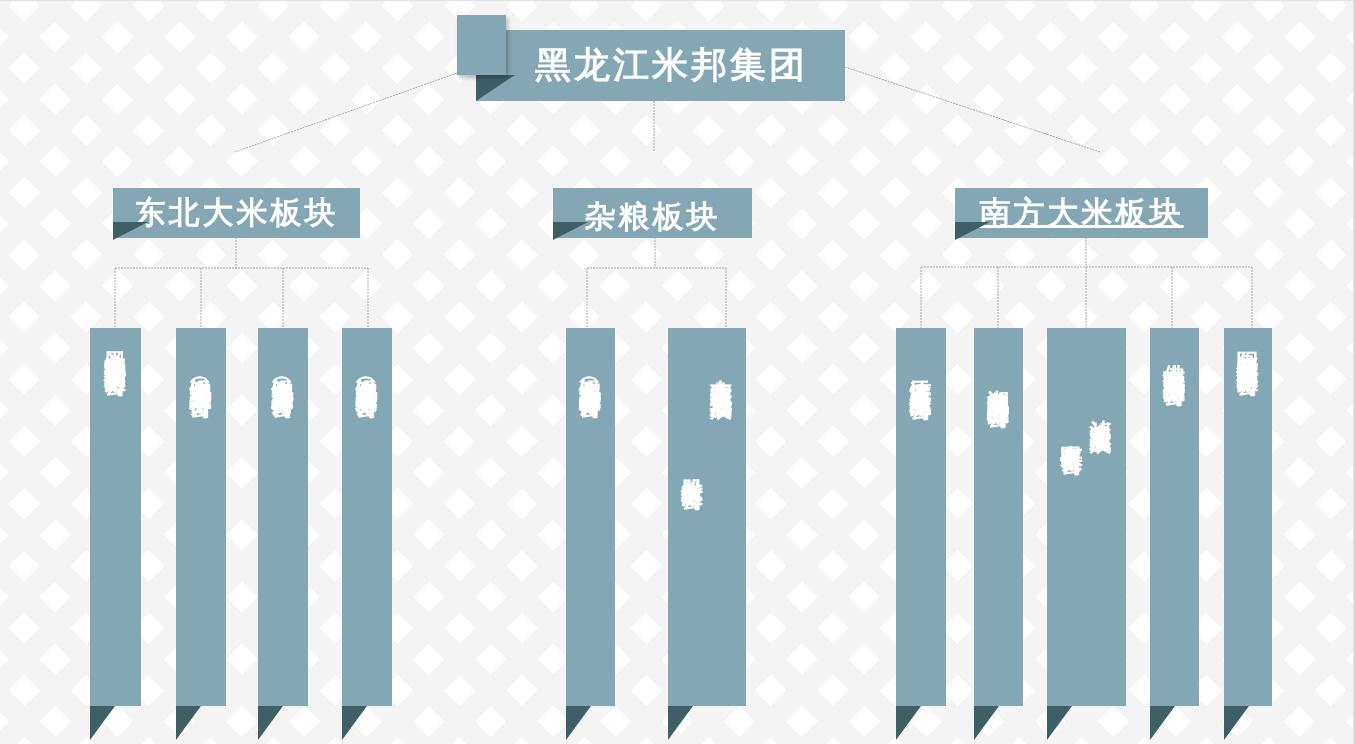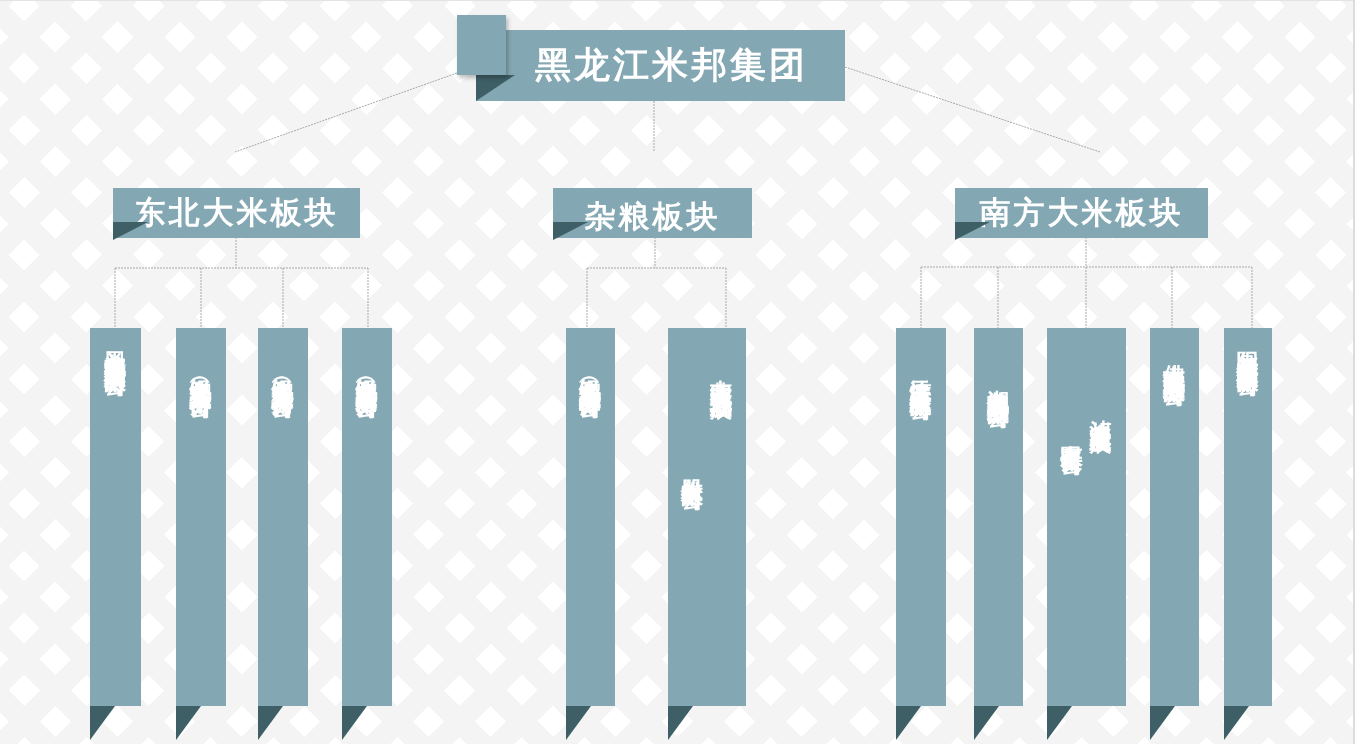--- a/index.html
+++ b/index.html
@@ -110,21 +110,21 @@
 <div class="box section" style="left:113px; width:247px;">
   <span>东北大米板块</span>
 </div>
 <div class="fold section-fold" style="left:113px; border-left:none; border-right:35px solid transparent;"></div>
 
 <div class="box section" style="left:553px; width:199px;align-items:flex-end;">
   <span>杂粮板块</span>
 </div>
 <div class="fold section-fold" style="left:553px; border-left:none; border-right:35px solid transparent;"></div>
 
-<div class="box section" style="left:955px; width:253px;">
+<div class="box section" style="left:955px; width:253px;text-decoration:underline;">
   <span>南方大米板块</span>
 </div>
 <div class="fold section-fold" style="left:955px; border-left:none; border-right:35px solid transparent;"></div>
 
 <div class="box leaf" style="left:90px; width:51px; padding-top:6px;">
   <span class="col">黑龙江米邦粮油贸易有限公司</span>
 </div>
 <div class="fold leaf-fold" style="left:90px; border-left:none; border-right:25px solid transparent;"></div>
 
 <div class="box leaf" style="left:176px; width:50px; padding-top:34px;">

